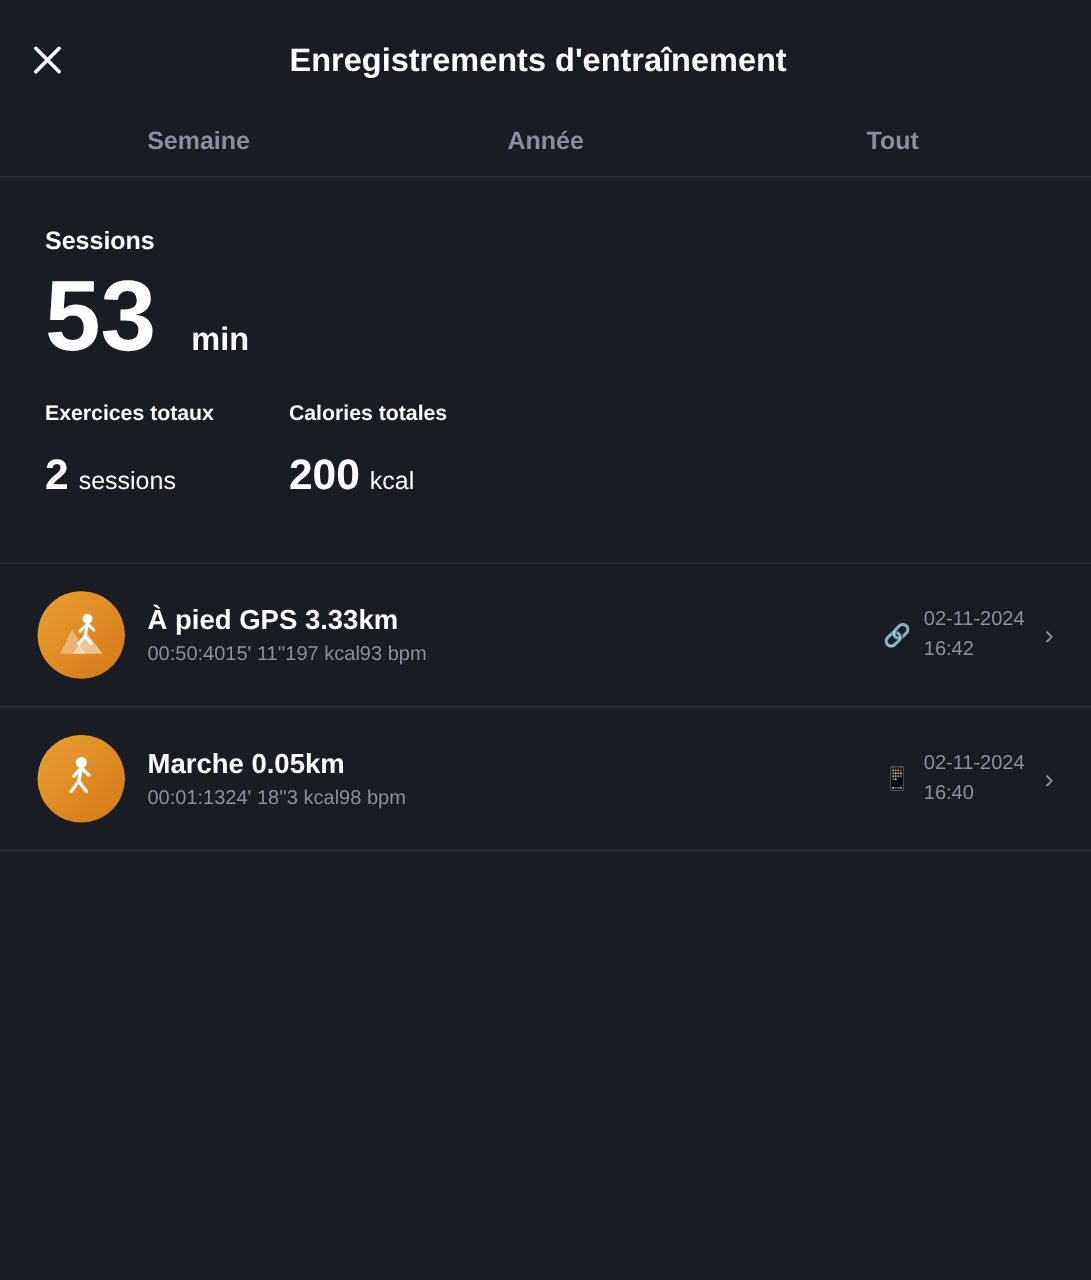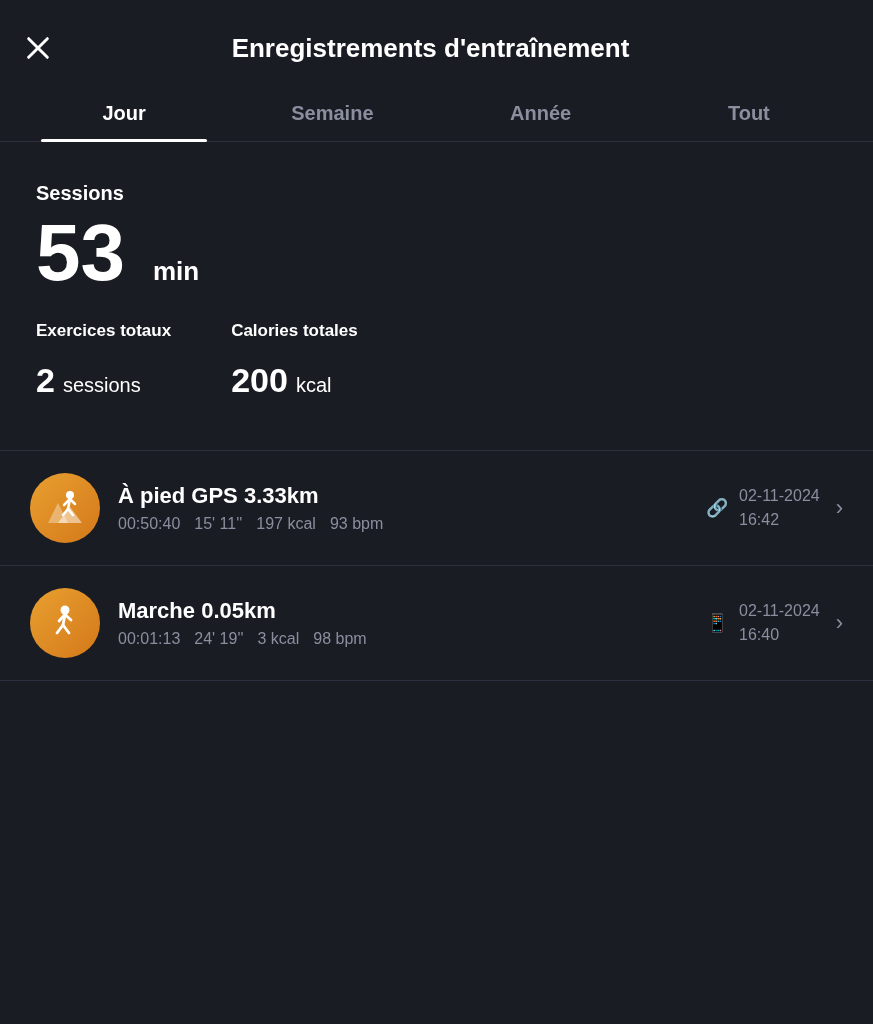--- a/index.html
+++ b/index.html
@@ -191,21 +191,20 @@
       font-size: 22px;
       font-weight: 600;
       color: #ffffff;
       margin-bottom: 6px;
     }
 
     .activity-details {
       font-size: 16px;
       color: #8a8e9e;
       display: flex;
-      gap: 14px;
     }
 
     .activity-right {
       display: flex;
       align-items: center;
       gap: 10px;
     }
 
     .activity-date {
       font-size: 16px;
@@ -233,21 +232,20 @@
     <div class="close-btn">
       <svg viewBox="0 0 24 24" fill="white">
         <line x1="4" y1="4" x2="20" y2="20" stroke="white" stroke-width="2.5" stroke-linecap="round"></line>
         <line x1="20" y1="4" x2="4" y2="20" stroke="white" stroke-width="2.5" stroke-linecap="round"></line>
       </svg>
     </div>
     <div class="header-title">Enregistrements d'entraînement</div>
   </div>
 
   <div class="tabs-container">
-    <div class="tab active">Jour</div>
     <div class="tab">Semaine</div>
     <div class="tab">Année</div>
     <div class="tab">Tout</div>
   </div>
 
   <div class="stats-section">
     <div class="sessions-label">Sessions</div>
     <div class="sessions-value-row">
       <span class="sessions-number">53</span>
       <span class="sessions-unit">min</span>
@@ -317,21 +315,21 @@
           <line x1="19" y1="23" x2="13" y2="31" stroke="white" stroke-width="2.8" stroke-linecap="round"></line>
           <line x1="19" y1="23" x2="25" y2="31" stroke="white" stroke-width="2.8" stroke-linecap="round"></line>
           <line x1="21" y1="12.5" x2="15" y2="19" stroke="white" stroke-width="2.8" stroke-linecap="round"></line>
           <line x1="21" y1="12.5" x2="27" y2="18" stroke="white" stroke-width="2.8" stroke-linecap="round"></line>
         </svg>
       </div>
       <div class="activity-info">
         <div class="activity-name">Marche 0.05km</div>
         <div class="activity-details">
           <span>00:01:13</span>
-          <span>24' 19''</span>
+          <span>24' 18''</span>
           <span>3 kcal</span>
           <span>98 bpm</span>
         </div>
       </div>
       <div class="activity-right">
         <span class="link-icon">📱</span>
         <div class="activity-date">
           <span>02-11-2024</span><br>
           <span>16:40</span>
         </div>

